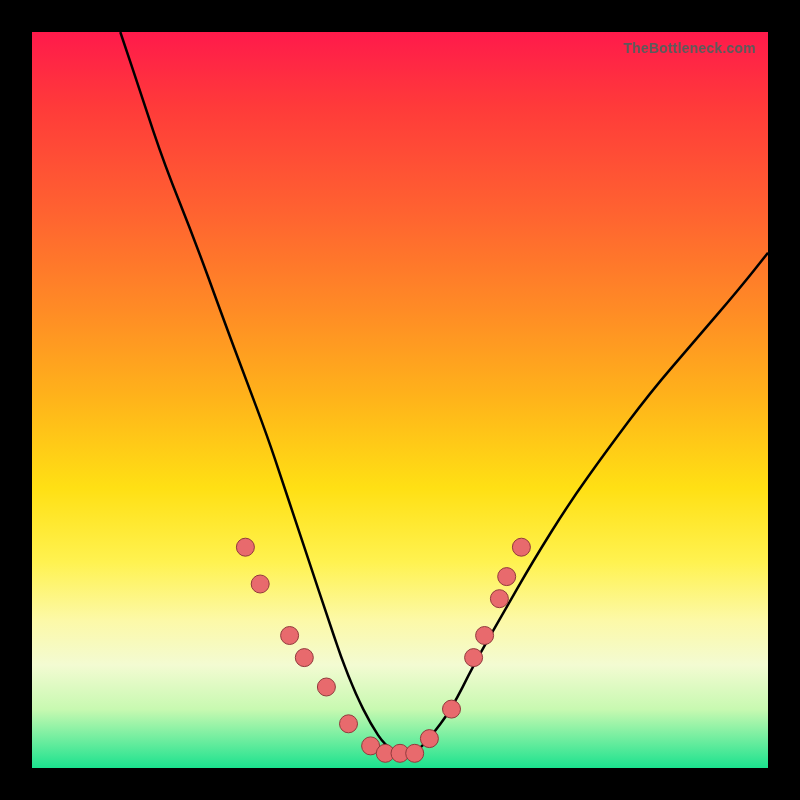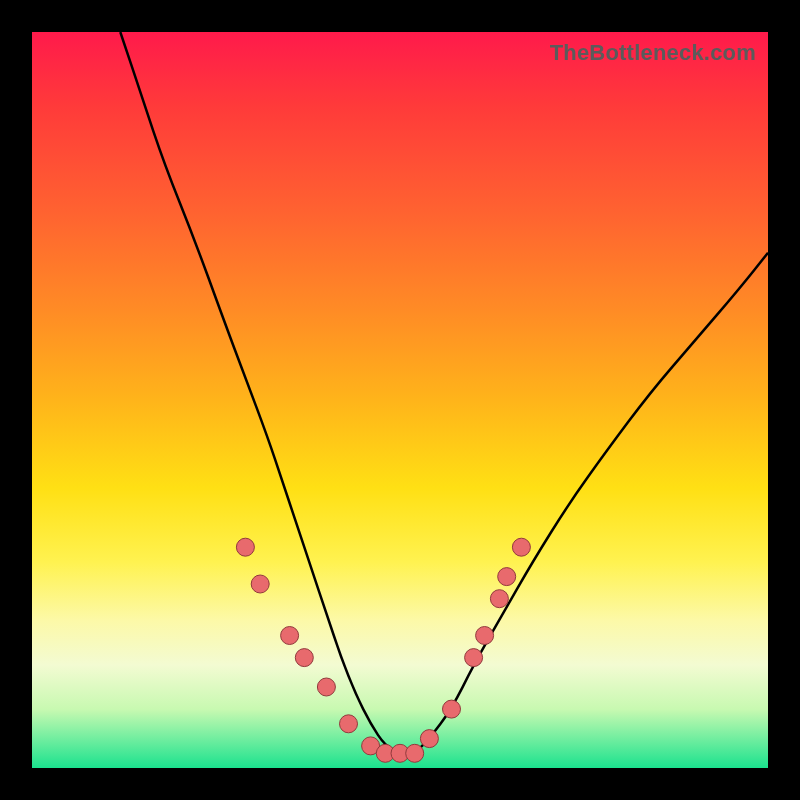--- a/index.html
+++ b/index.html
@@ -33,21 +33,21 @@
       #fcf9a8 80%,
       #f3fbd2 86%,
       #c8f9b1 92%,
       #1be28e 100%);
   }
   .watermark {
     position: absolute;
     top: 8px;
     right: 12px;
     font-family: Arial, Helvetica, sans-serif;
-    font-size: 22px;
+    font-size: 14px;
     font-weight: bold;
     color: #5b5b5b;
     letter-spacing: 0.2px;
   }
   svg.curve {
     position: absolute;
     inset: 0;
     width: 736px;
     height: 736px;
   }

